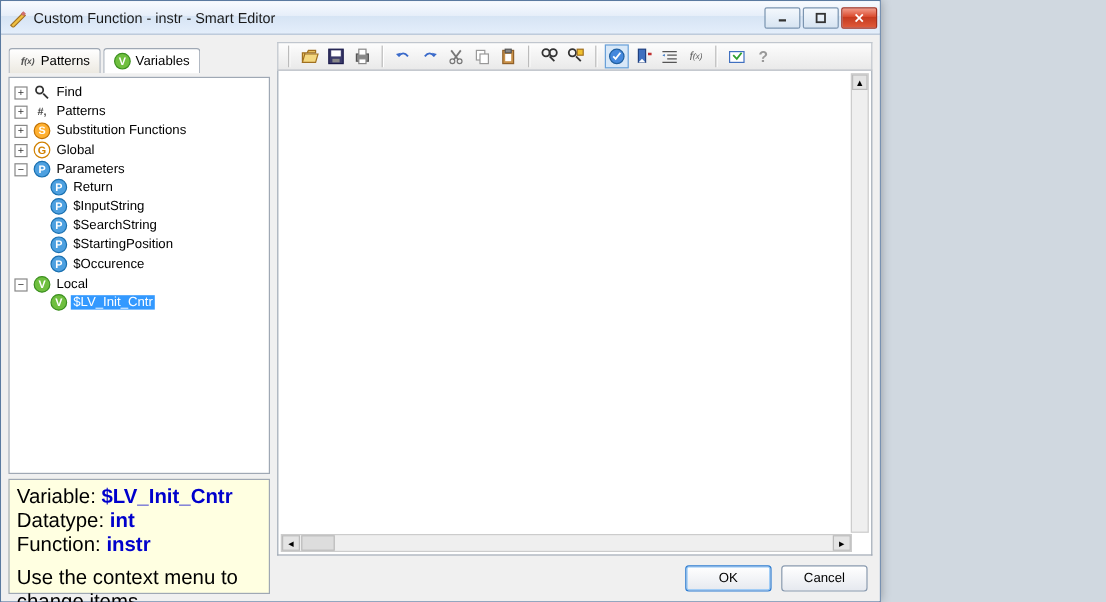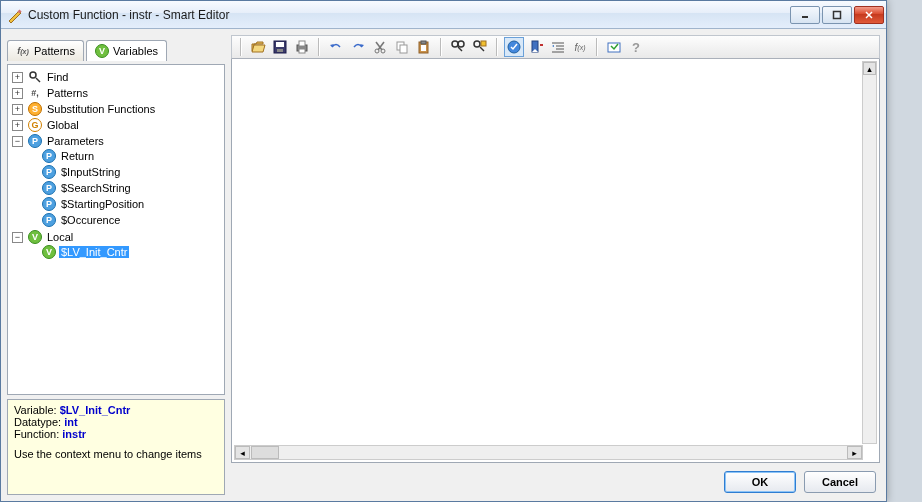--- a/index.html
+++ b/index.html
@@ -4,21 +4,21 @@
 <style>
   * { box-sizing: border-box; }
   body {
     margin: 0;
     font-family: "Segoe UI", Tahoma, sans-serif;
     font-size: 11px;
     background: #d0d8e0;
     overflow: hidden;
   }
   .window {
-    width: 887px;
+    width: 734px;
     height: 502px;
     background: #fff;
     border: 1px solid #5a7aa0;
     display: flex;
     flex-direction: column;
     box-shadow: 0 0 8px rgba(0,0,0,0.3);
   }
   .titlebar {
     height: 28px;
     background: linear-gradient(to bottom, #f8fbff 0%, #e6eef9 45%, #d6e4f4 46%, #e4eefb 100%);
@@ -119,21 +119,21 @@
   .node-label { padding: 0 2px; text-align: center; }
   .node-label.selected {
     background: #3399ff;
     color: #fff;
   }
   .info-box {
     height: 96px;
     background: #ffffe1;
     border: 1px solid #9fa8b4;
     padding: 4px 6px;
-    font-size: 11px;
+    font-size: 17px;
   }
   .info-box .blue { color: #0000cc; font-weight: bold; }
   .right-panel {
     flex: 1;
     display: flex;
     flex-direction: column;
   }
   .toolbar {
     height: 24px;
     display: flex; align-items: center; gap: 2px;
@@ -183,21 +183,20 @@
     gap: 8px;
     padding: 8px 4px 2px 4px;
   }
   .btn {
     min-width: 72px;
     height: 22px;
     border: 1px solid #8a9bb0;
     background: linear-gradient(to bottom,#fff,#e6e9ef);
     border-radius: 3px;
     font-size: 11px;
-    font-weight: bold;
   }
   .btn.default {
     border-color: #2f7dd1;
     box-shadow: 0 0 0 1px #8cc4f7 inset;
   }
 </style>
 </head>
 <body>
 
 <div class="window">

